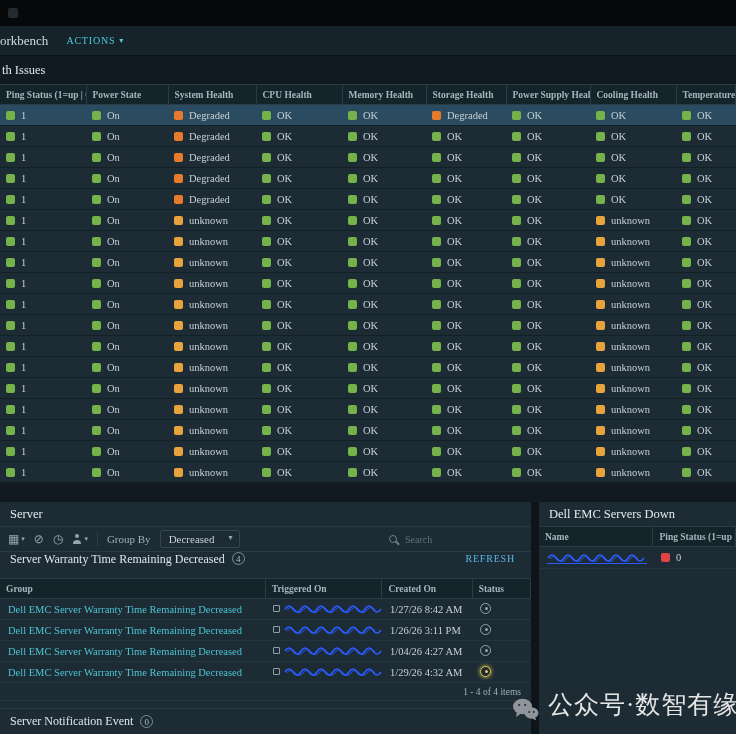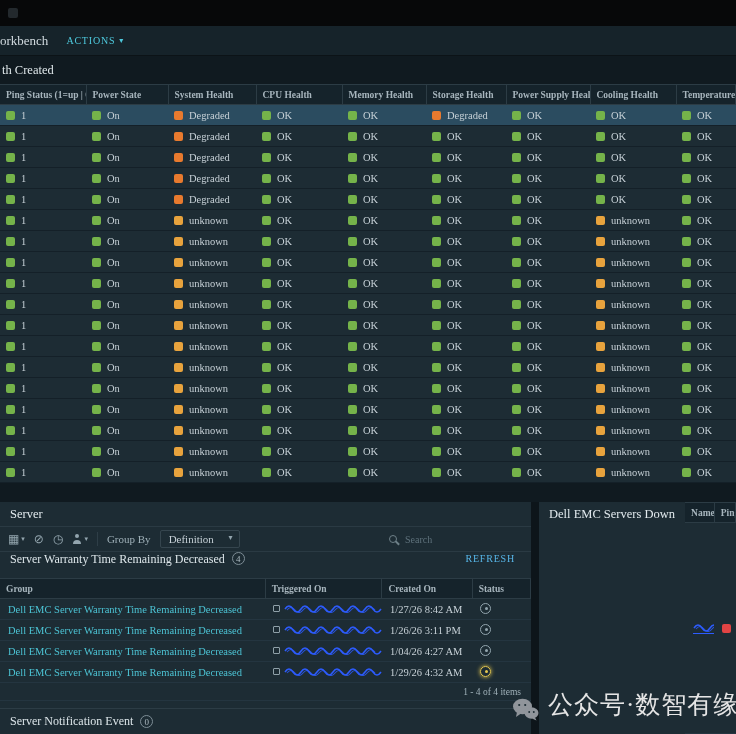--- a/index.html
+++ b/index.html
@@ -30,21 +30,21 @@
     font-size:9.5px;font-weight:bold;color:#a7b5bd;text-align:left;padding:4px 6px;
     white-space:nowrap;overflow:hidden;height:20px;}
   .health-table tbody td{height:21px;font-size:10.5px;color:#c6d0d6;padding:0 6px;
     border-bottom:1px solid #142028;white-space:nowrap;overflow:hidden;}
   .health-table tbody tr{background:#1d2c34;cursor:pointer;}
   .health-table tbody tr.selected{background:#2b4c60;}
   .sq{display:inline-block;width:9px;height:9px;border-radius:2px;margin-right:6px;vertical-align:-1px;}
   
   .bottom-row{position:absolute;top:502px;left:0;right:0;bottom:0;display:flex;gap:8px;background:#0d151a;border-radius:23px;}
   .left-panel{flex:0 0 531px;background:#1d2c34;display:flex;flex-direction:column;overflow:hidden;}
-  .right-panel{flex:1;background:#1d2c34;display:flex;overflow:hidden;}
+  .right-panel{flex:1;background:#1d2c34;display:flex;flex-direction:column;overflow:hidden;}
   .panel-title{height:24px;display:flex;align-items:center;padding:0 10px;font-size:12.5px;color:#e3ebef;white-space:nowrap;}
   
   .toolbar{height:26px;display:flex;align-items:center;gap:9px;padding:0 8px;border-bottom:1px solid #2a3a43;border-top:1px solid #2a3a43;}
   .tb-icon{color:#93a5ae;font-size:12px;display:inline-flex;align-items:center;gap:2px;cursor:pointer;line-height:1;}
   .caret2{font-size:7px;color:#93a5ae;}
   .person{width:10px;height:10px;position:relative;display:inline-block;}
   .person::before{content:"";position:absolute;top:0;left:3px;width:4px;height:4px;border-radius:50%;background:#93a5ae;}
   .person::after{content:"";position:absolute;bottom:0;left:1px;width:8px;height:4px;border-radius:4px 4px 0 0;background:#93a5ae;}
   .tb-sep{width:1px;height:14px;background:#2e3e47;}
   .gb-label{font-size:11px;color:#9fb0b8;}
@@ -94,21 +94,21 @@
   </div>
 
   <div class="appbar">
     <span class="app-title">orkbench</span>
     <button class="actions-btn">
       <span>ACTIONS</span>
       <span class="caret">▾</span>
     </button>
   </div>
 
-  <div class="issues-title">th Created</div>
+  <div class="issues-title">th Issues</div>
 
   <div class="health-table-wrap">
     <table class="health-table">
       <colgroup>
         <col style="width:86px">
           <col style="width:82px">
           <col style="width:88px">
         <col style="width:86px">
           <col style="width:84px">
           <col style="width:80px">
@@ -340,21 +340,21 @@
       <div class="toolbar">
         <span class="tb-icon">▦<span class="caret2">▾</span></span>
         <span class="tb-icon">⊘</span>
         <span class="tb-icon">◷</span>
         <span class="tb-icon">
             <span class="person"></span>
             <span class="caret2">▾</span>
           </span>
         <span class="tb-sep"></span>
         <span class="gb-label">Group By</span>
-        <span class="gb-select">Definition</span>
+        <span class="gb-select">Decreased</span>
         <span class="search">
           <span class="mag"></span>
           <input class="search-input" placeholder="Search" style="">
         </span>
       </div>
 
       <div class="alerts-header">
         <span class="sec-title">Server Warranty Time Remaining Decreased</span>
         <span class="badge">4</span>
         <button class="refresh-btn">REFRESH</button>

